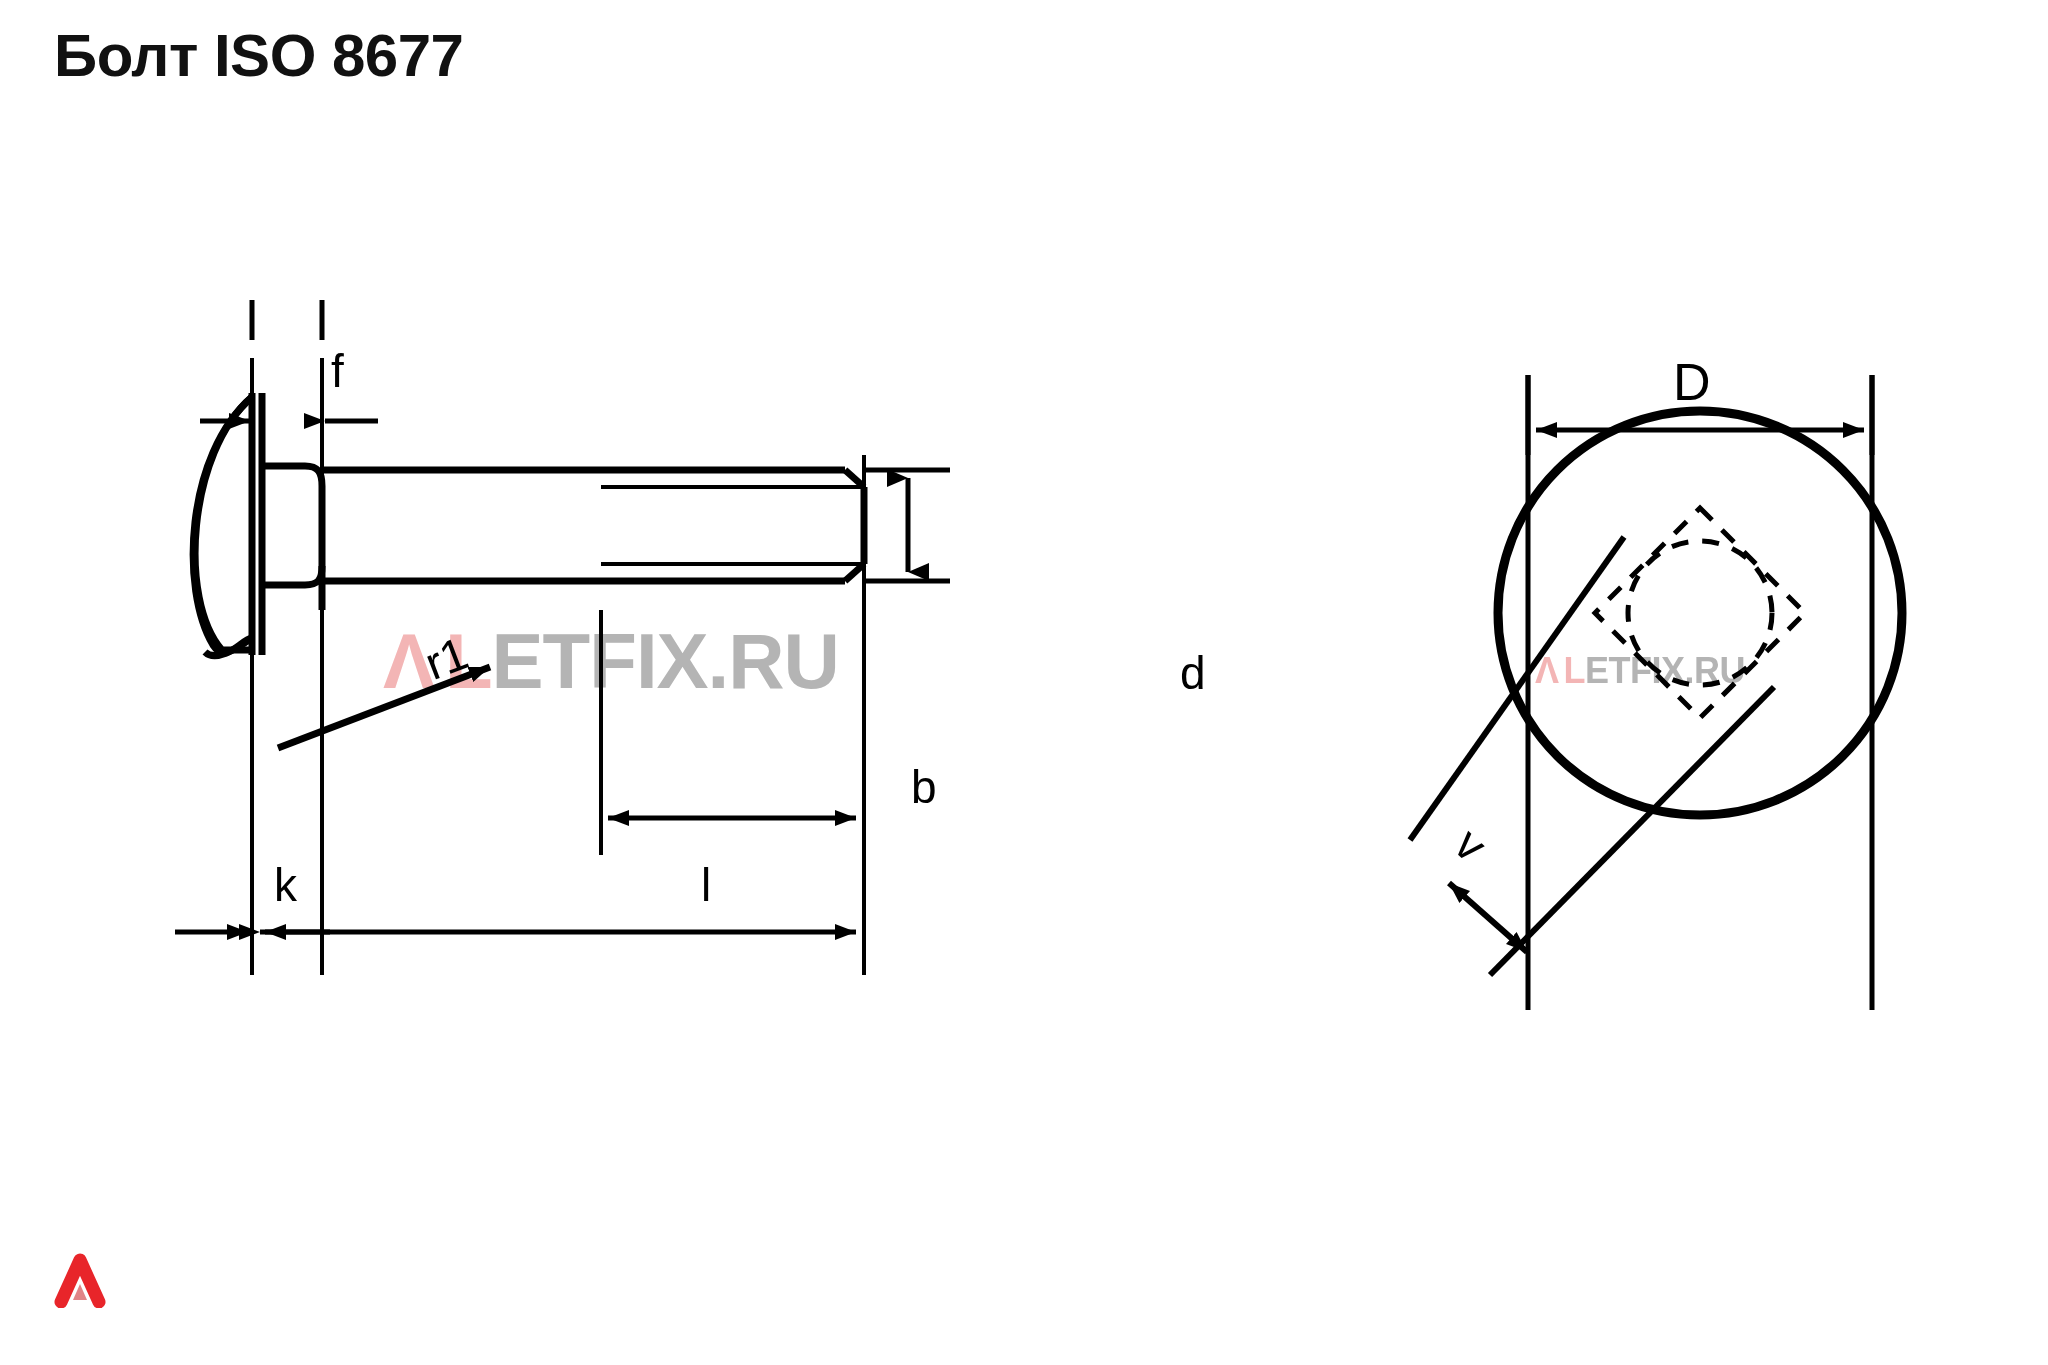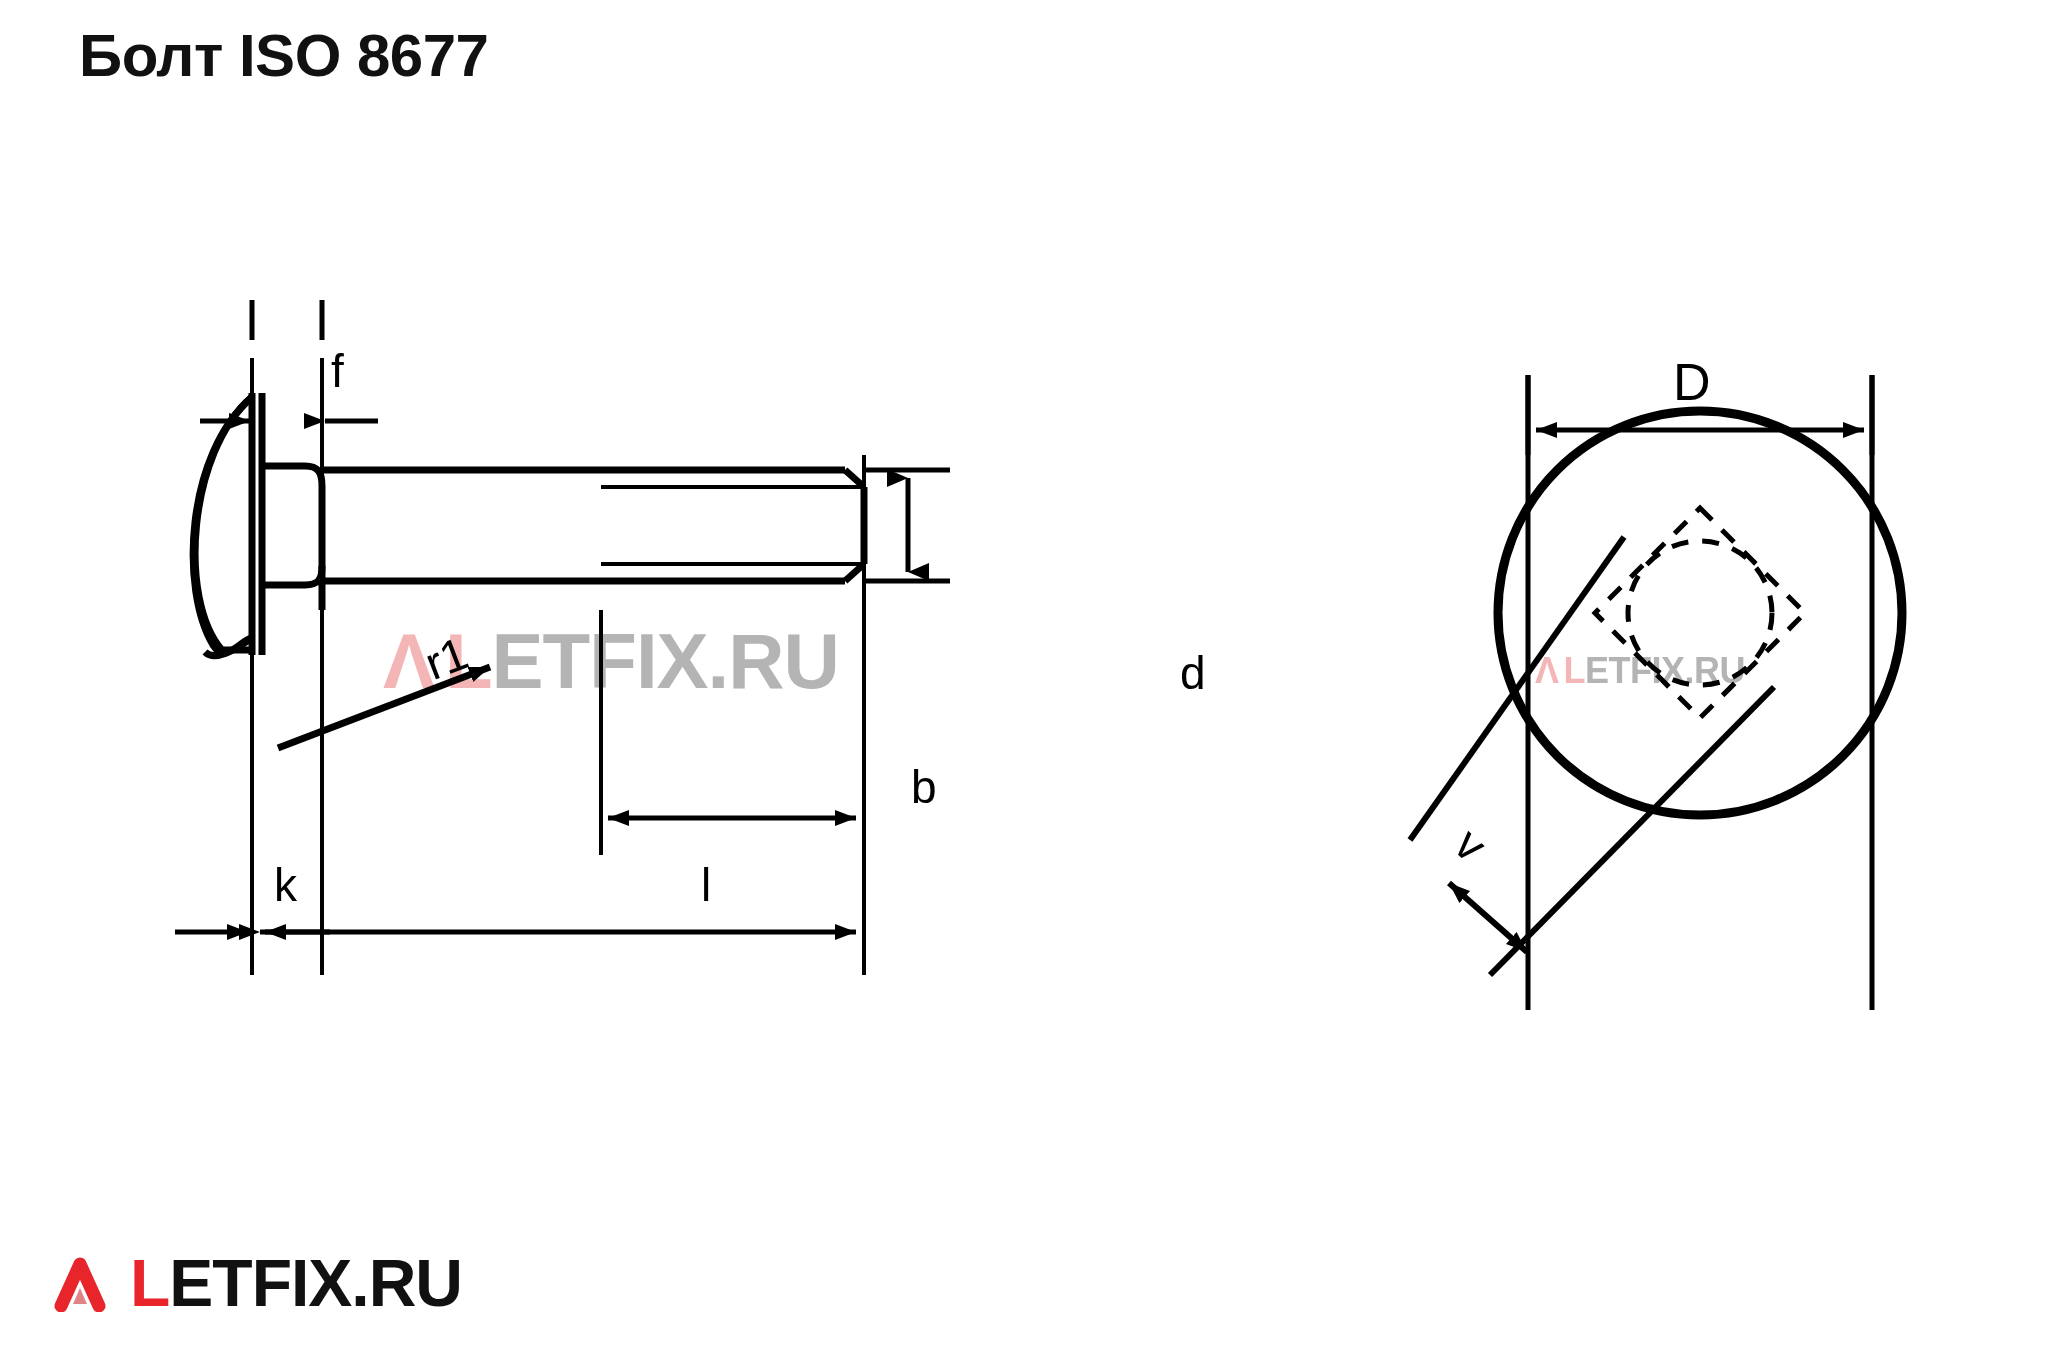--- a/index.html
+++ b/index.html
@@ -21,21 +21,20 @@
   #page-title {
     position: absolute;
     left: 54px;
     top: 24px;
     font-size: 60px;
     font-weight: bold;
     letter-spacing: -0.5px;
     line-height: 1.05;
     white-space: nowrap;
     color: #111111;
-    margin-left: 25px;
   }
 
   
   #drawing-canvas {
     position: absolute;
     left: 0;
     top: 0;
     width: 2048px;
     height: 1365px;
   }
@@ -267,16 +266,13 @@
 
 <div class="dim-label" style="left:1673px; top:356px; font-size:52px;">D</div>
 
 <div class="dim-label" style="left:1478px; top:820px; transform:rotate(43deg); transform-origin:left top;">v</div>
 
 <div id="footer-logo">
   <svg class="logo-mark" viewBox="0 0 56 58" xmlns="http://www.w3.org/2000/svg">
     <path d="M9,52 L28,10 L47,52" fill="none" stroke="#e8252a" stroke-width="13" stroke-linecap="round" stroke-linejoin="round"></path>
     <path d="M21,50 L28,34 L35,50" fill="#c81f24" stroke="none" opacity="0.55"></path>
   </svg>
-  <span class="logo-text">
-    <span style="color:#e8252a">L</span><span style="color:#111111">ETFIX.RU</span>
-  </span>
 </div>
 
 </body></html>

